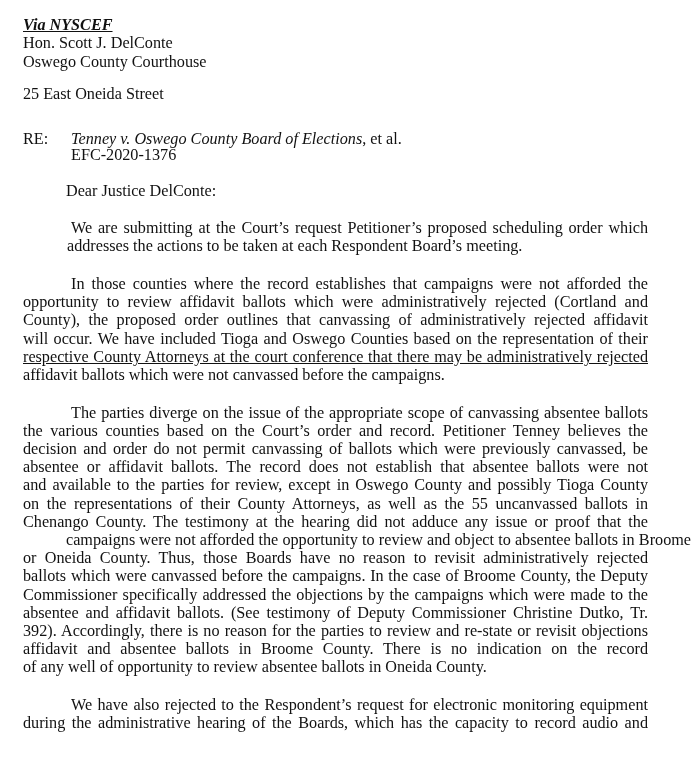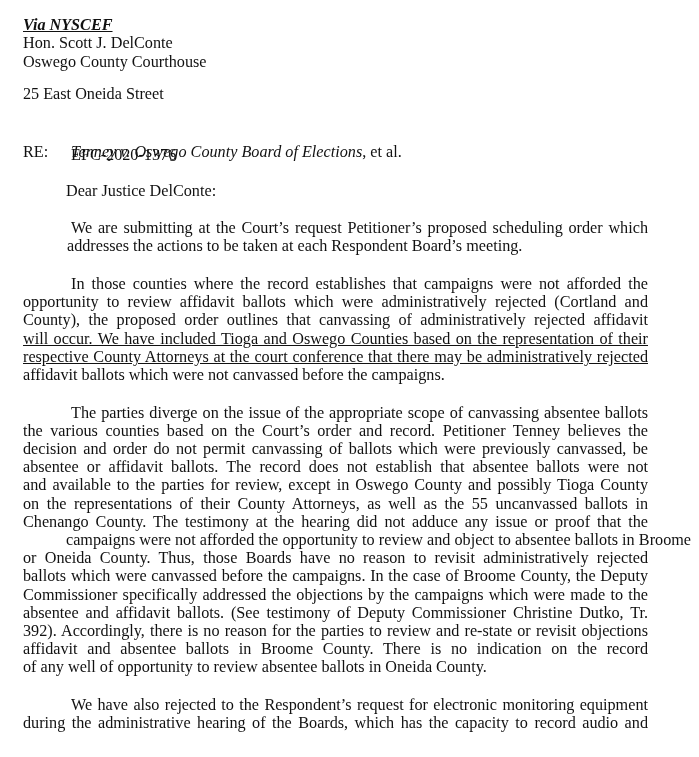--- a/index.html
+++ b/index.html
@@ -19,38 +19,38 @@
 </head>
 <body>
 
 <div class="page">
 
   <div class="line via" style="top:16px;">Via NYSCEF</div>
   <div class="line" style="top:34px;text-align:center;">Hon. Scott J. DelConte</div>
   <div class="line" style="top:53px;">Oswego County Courthouse</div>
   <div class="line" style="top:85px;">25 East Oneida Street</div>
 
-  <div class="line" style="top:143px; left:0; width:611px;">
+  <div class="line" style="top:130px; left:0; width:611px;">
     <span class="re-label">RE:</span>
     <span class="re-body"><i>Tenney v. Oswego County Board of Elections</i><span>, et al.</span></span>
   </div>
   <div class="line" style="top:146px; left:71px;">EFC-2020-1376</div>
 
   <div class="line" style="top:182px;margin-left:43px;">Dear Justice DelConte:</div>
 
   <div>
     <div class="jline indent" style="top:219px;">We are submitting at the Court’s request Petitioner’s proposed scheduling order which</div>
     <div class="jline last" style="top:237px;margin-left:44px;">addresses the actions to be taken at each Respondent Board’s meeting.</div>
   </div>
 
   <div>
     <div class="jline indent" style="top:275px;">In those counties where the record establishes that campaigns were not afforded the</div>
     <div class="jline" style="top:293px;">opportunity to review affidavit ballots which were administratively rejected (Cortland and Oneida</div>
     <div class="jline" style="top:311px;">County), the proposed order outlines that canvassing of administratively rejected affidavit ballots</div>
-    <div class="jline" style="top:330px;text-decoration:underline;">will occur. We have included Tioga and Oswego Counties based on the representation of their</div>
+    <div class="jline" style="top:330px;">will occur. We have included Tioga and Oswego Counties based on the representation of their</div>
     <div class="jline" style="top:348px;text-decoration:underline;">respective County Attorneys at the court conference that there may be administratively rejected</div>
     <div class="jline last" style="top:366px;">affidavit ballots which were not canvassed before the campaigns.</div>
   </div>
 
   <div>
     <div class="jline indent" style="top:404px;">The parties diverge on the issue of the appropriate scope of canvassing absentee ballots in</div>
     <div class="jline" style="top:422px;">the various counties based on the Court’s order and record.  Petitioner Tenney believes the Court’s</div>
     <div class="jline" style="top:440px;">decision and order do not permit canvassing of ballots which were previously canvassed, be they</div>
     <div class="jline" style="top:458px;">absentee or affidavit ballots. The record does not establish that absentee ballots were not presented</div>
     <div class="jline" style="top:476px;">and available to the parties for review, except in Oswego County and possibly Tioga County based</div>

